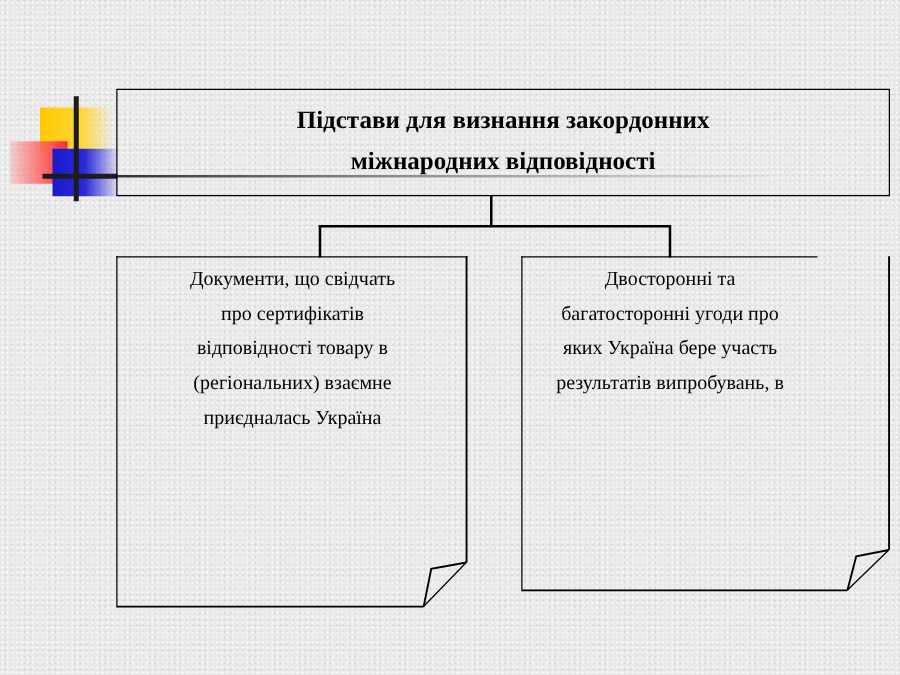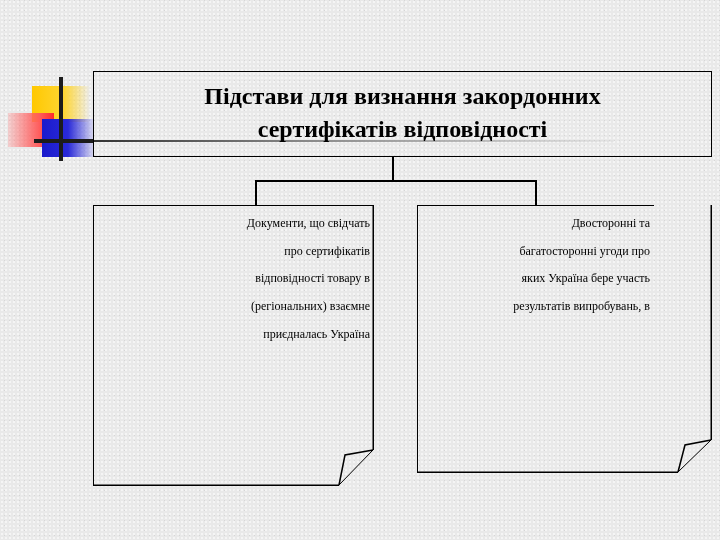--- a/index.html
+++ b/index.html
@@ -22,43 +22,43 @@
     .sq-blue { position:absolute; left:42px; top:119px; width:52px; height:38px;
       background:linear-gradient(90deg,#1a1acc 0%,#2a2ad8 50%,rgba(160,160,255,0.2) 100%); }
     .bar-v { position:absolute; left:59px; top:77px; width:4px; height:84px; background:#1c1c1c; }
     .bar-h { position:absolute; left:34px; top:139px; width:60px; height:4px; background:#1c1c1c; }
     .bar-h-tail { position:absolute; left:94px; top:140px; width:520px; height:2px;
       background:linear-gradient(90deg,#333 0%,#888 40%,rgba(200,200,200,0.2) 100%); }
 
     .box { position:absolute; border:1.5px solid #000; box-sizing:border-box; text-align:center; }
     .title-box { left:93px; top:71px; width:619px; height:86px; }
     .title-box .txt { position:absolute; left:0; right:0; top:8px;
-      font-weight:bold; font-size:24px; line-height:33px; }
+      font-weight:bold; font-size:20px; line-height:33px; }
     .child-left { left:93px; top:205px; width:281px; height:281px; border-bottom:none; border-right:none; }
     .child-right { left:417px; top:205px; width:237px; height:268px; border-bottom:none; border-right:none; }
-    .child-txt { position:absolute; left:4px; right:4px; top:4px; font-size:12px; line-height:27.7px;text-align:right; }
+    .child-txt { position:absolute; left:4px; right:4px; top:4px; font-size:16px; line-height:27.7px; }
     .line { position:absolute; background:#000; }
     svg.fold { position:absolute; overflow:visible; }
   </style>
 </head>
 <body>
 
 <div class="logo">
   <div class="sq-yellow"></div>
   <div class="sq-red"></div>
   <div class="sq-blue"></div>
   <div class="bar-v"></div>
   <div class="bar-h"></div>
 </div>
 <div class="bar-h-tail"></div>
 
 <div class="box title-box">
   <div class="txt">
     <div>Підстави для визнання закордонних</div>
-    <div>сертифікатів відповідності</div>
+    <div>міжнародних відповідності</div>
   </div>
 </div>
 
 <div class="line" style="left:392px; top:156px; width:1.5px; height:25px;"></div>
 <div class="line" style="left:255px; top:180px; width:281px; height:1.5px;"></div>
 <div class="line" style="left:255px; top:180px; width:1.5px; height:26px;"></div>
 <div class="line" style="left:535px; top:180px; width:1.5px; height:26px;"></div>
 
 <div class="box child-left">
   <div class="child-txt">

